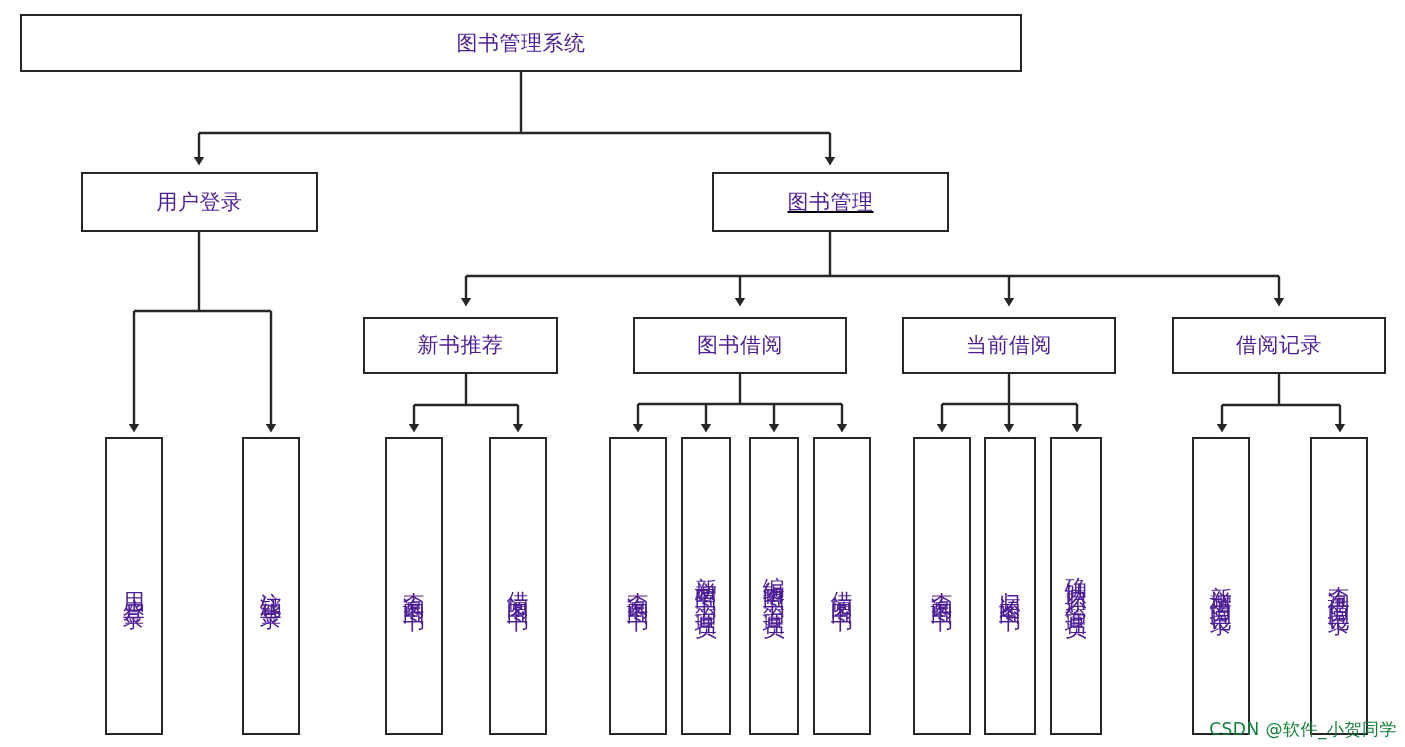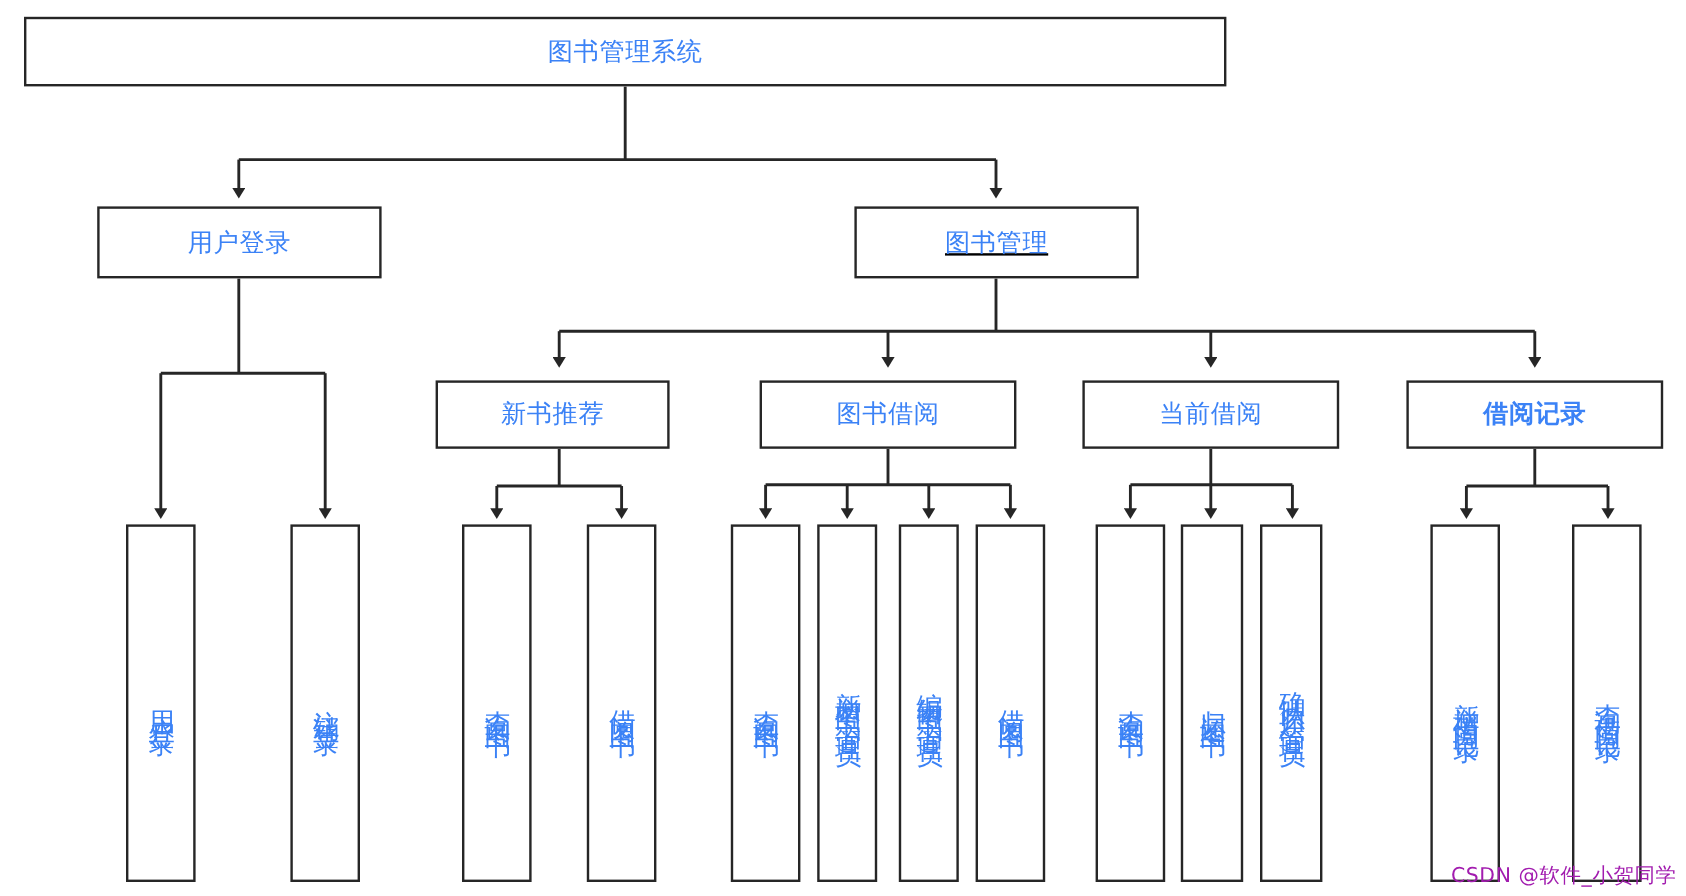--- a/index.html
+++ b/index.html
@@ -18,21 +18,21 @@
   .node {
     position: absolute;
     box-sizing: border-box;
     border: 2px solid #262626;
     background: #ffffff;
     display: flex;
     align-items: center;
     justify-content: center;
   }
   .node-label {
-    color: #3b82f6;
+    color: #4c1d95;
     font-size: 21px;
     line-height: 1.25;
     white-space: nowrap;
     letter-spacing: 0.5px;
     text-align: right;
   }
   
   .node.vertical .node-label {
     writing-mode: vertical-rl;
     text-orientation: upright;
@@ -46,21 +46,21 @@
     top: 0;
     width: 1405px;
     height: 747px;
     pointer-events: none;
   }
   .watermark {
     position: absolute;
     right: 8px;
     bottom: 6px;
     font-size: 17px;
-    color: #a21caf;
+    color: #15803d;
     letter-spacing: 0.5px;
     white-space: nowrap;
   }
 </style>
 </head>
 <body>
 
 <div id="canvas">
 
   <svg class="edges" viewBox="0 0 1405 747" xmlns="http://www.w3.org/2000/svg">
@@ -130,21 +130,21 @@
   </div>
 
   <div class="node" style="left:902px; top:317px; width:214px; height:57px;">
     <span class="node-label">当前借阅</span>
   </div>
 
   <div class="node" style="left:633px; top:317px; width:214px; height:57px;">
     <span class="node-label">图书借阅</span>
   </div>
 
-  <div class="node" style="left:1172px; top:317px; width:214px; height:57px;font-weight:bold;">
+  <div class="node" style="left:1172px; top:317px; width:214px; height:57px;">
     <span class="node-label">借阅记录</span>
   </div>
 
   <div class="node vertical" style="left:105px; top:437px; width:58px; height:298px;">
     <span class="node-label">用户登录</span>
   </div>
 
   <div class="node vertical" style="left:242px; top:437px; width:58px; height:298px;">
     <span class="node-label">注销登录</span>
   </div>

